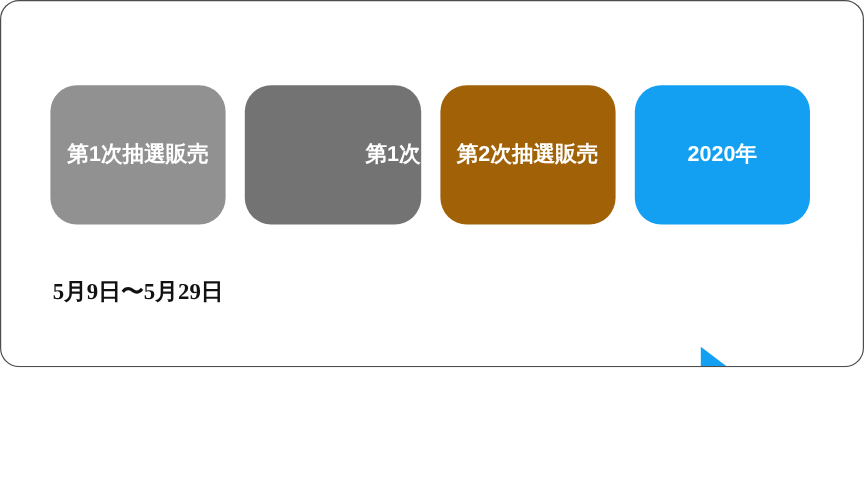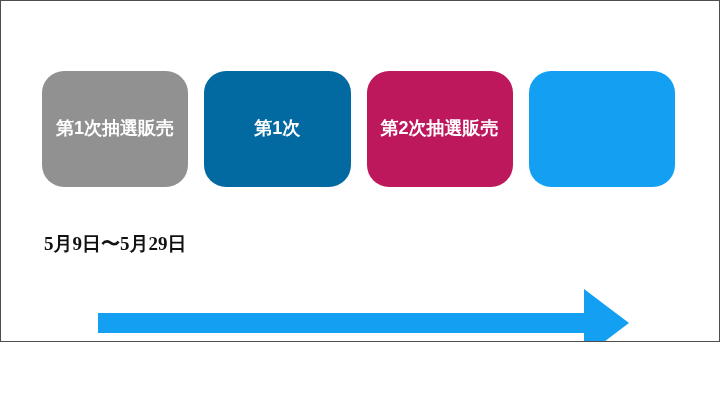--- a/index.html
+++ b/index.html
@@ -4,25 +4,25 @@
 <style>
   html, body {
     margin: 0;
     padding: 0;
     background: #ffffff;
     font-family: "Liberation Sans", sans-serif;
   }
   .canvas {
     position: relative;
     width: 720px;
-    height: 342px;
+    height: 306px;
     box-sizing: border-box;
     background: #ffffff;
     border: 1px solid #4d4d4d;
-    border-radius: 0;
+    border-radius: 16px;
     overflow: hidden;
   }
   .columns {
     position: absolute;
     top: 70px;
     left: 41px;
     right: 44px;
     display: flex;
     gap: 16px;
   }
@@ -83,33 +83,34 @@
     <div class="column">
       <div class="phase-box" style="background: rgb(145, 145, 145);">
         <span class="box-line">第1次抽選販売</span>
       </div>
       <div class="date-block">
         <span class="date-line">5月9日〜5月29日</span>
       </div>
     </div>
 
     <div class="column">
-      <div class="phase-box" style="background: #0369a1;">
+      <div class="phase-box" style="background: #737373; align-items: flex-end;">
         <span class="box-line">第1次</span>
       </div>
     </div>
 
     <div class="column">
-      <div class="phase-box" style="background: #be185d;">
+      <div class="phase-box" style="background: #a16207;">
         <span class="box-line">第2次抽選販売</span>
       </div>
     </div>
 
     <div class="column">
       <div class="phase-box" style="background: rgb(20, 160, 242);">
+        <span class="box-line">2020年</span>
       </div>
     </div>
 
   </div>
 
   <svg class="arrow-svg" viewBox="0 0 531 68" xmlns="http://www.w3.org/2000/svg" aria-hidden="true">
     <polygon points="0,24 486,24 486,0 531,34 486,68 486,44 0,44" fill="#14A0F2"></polygon>
   </svg>
 
 </div>

